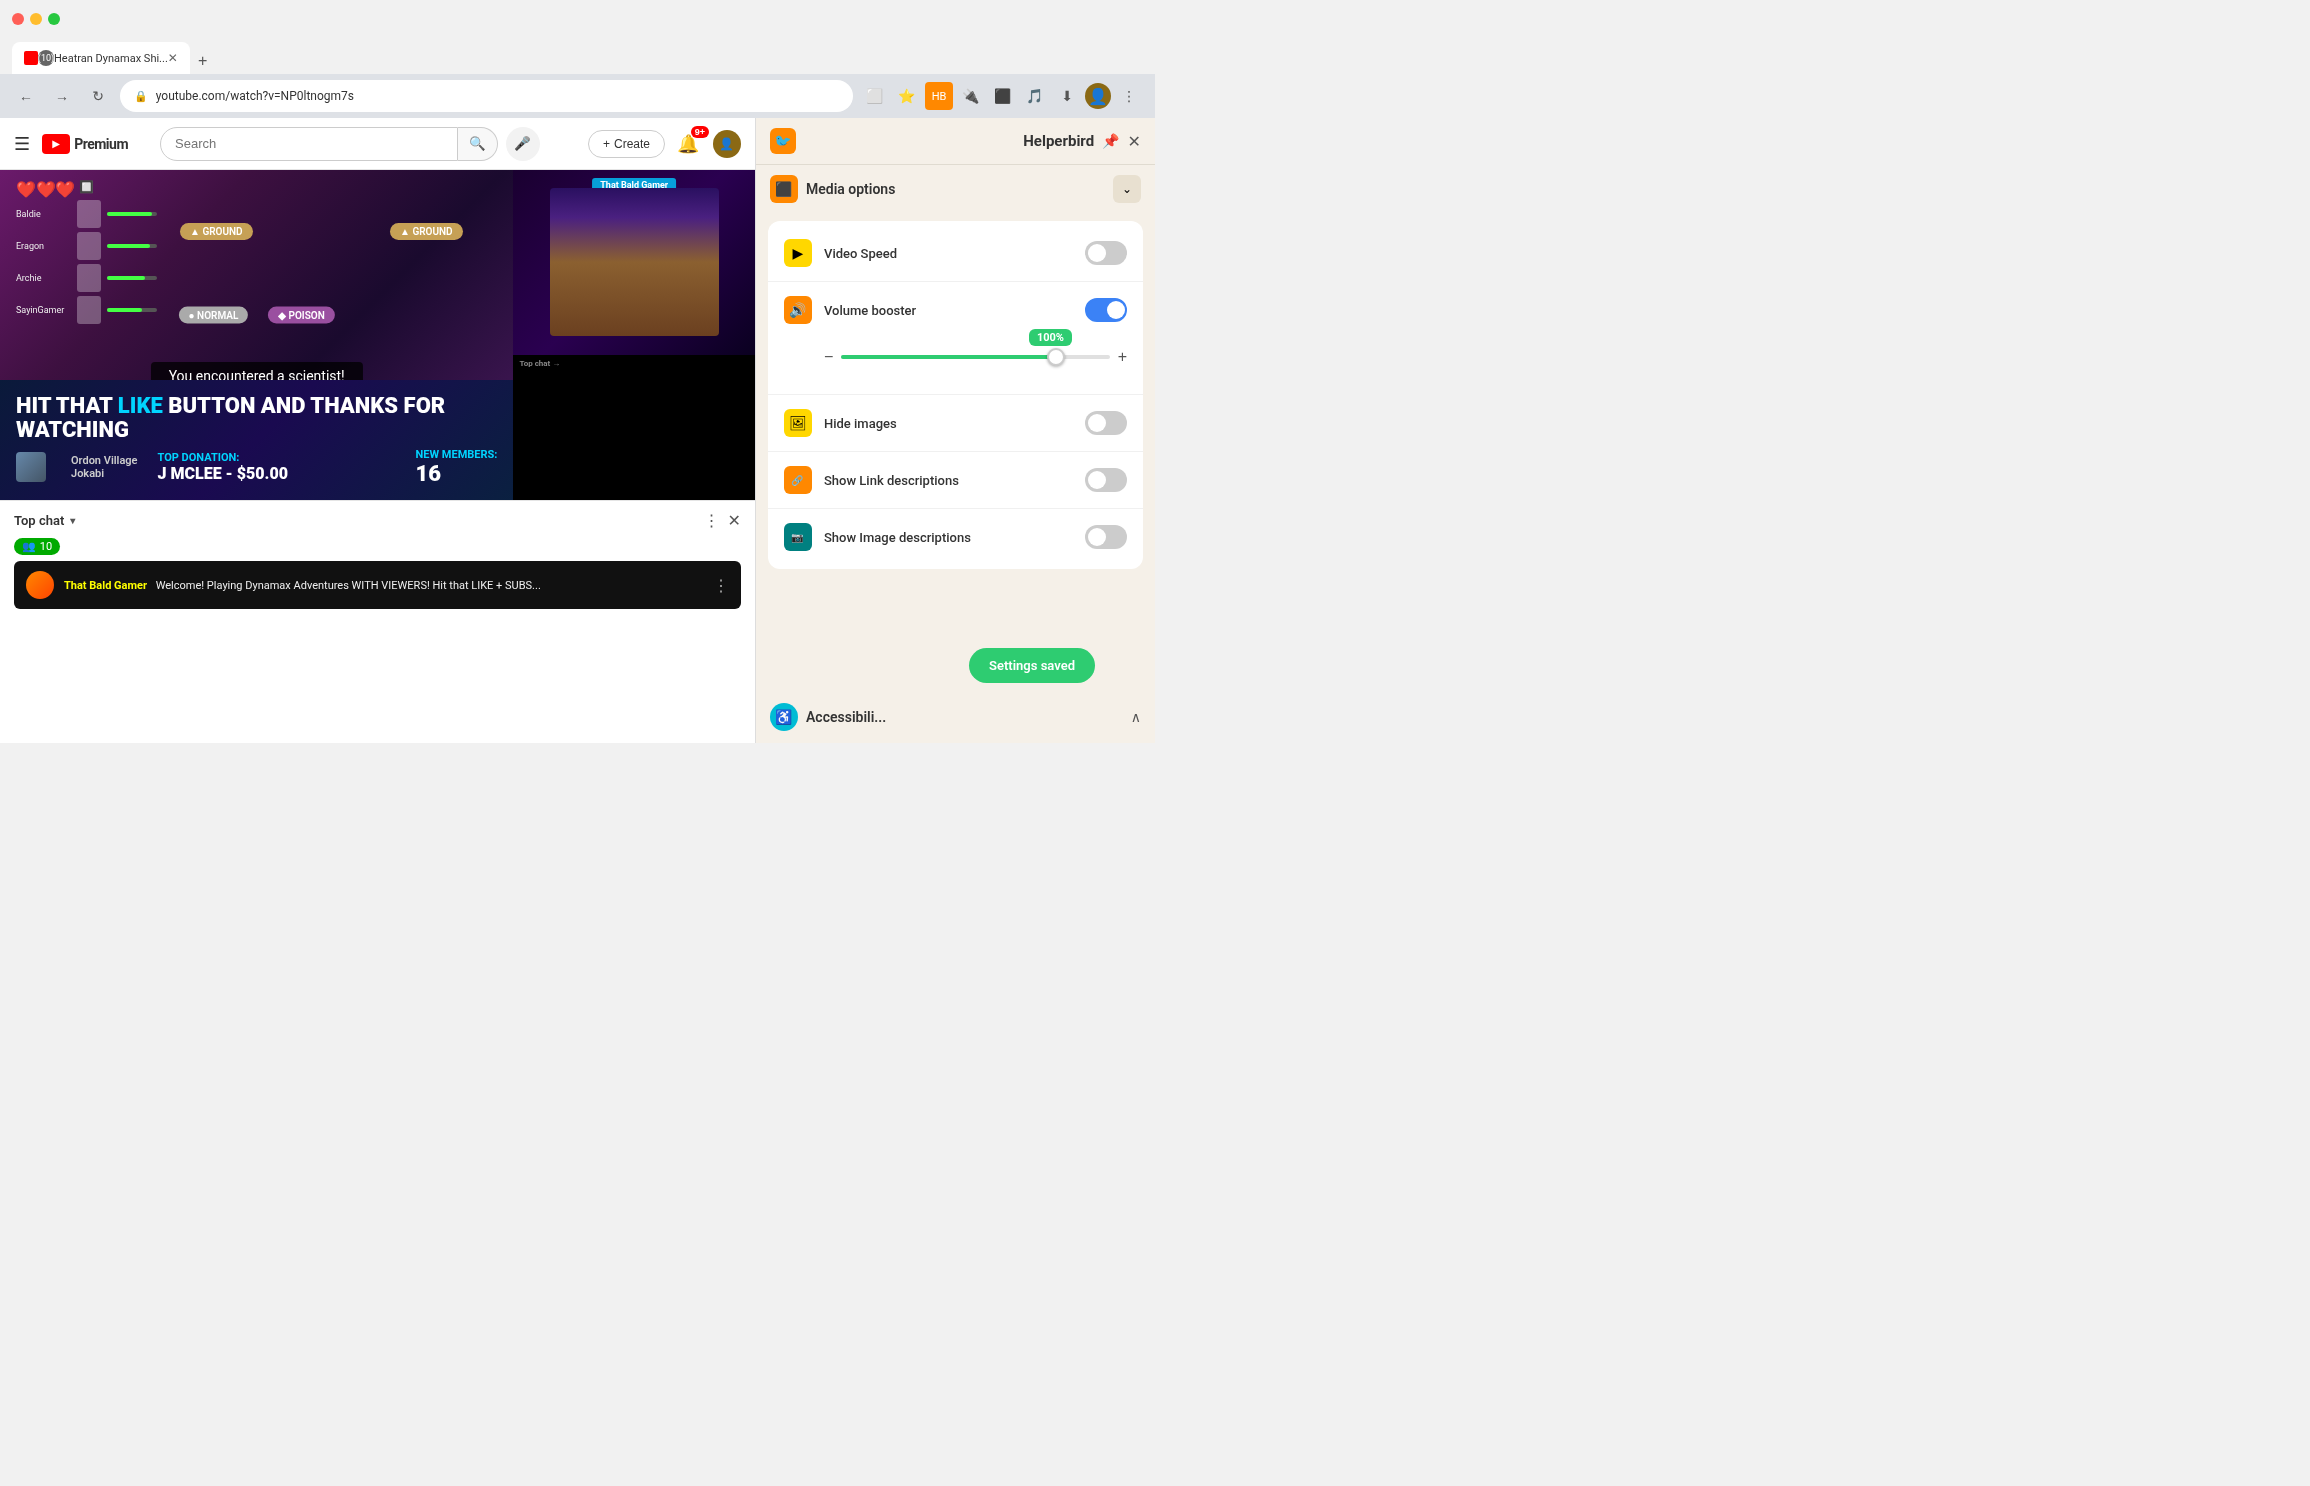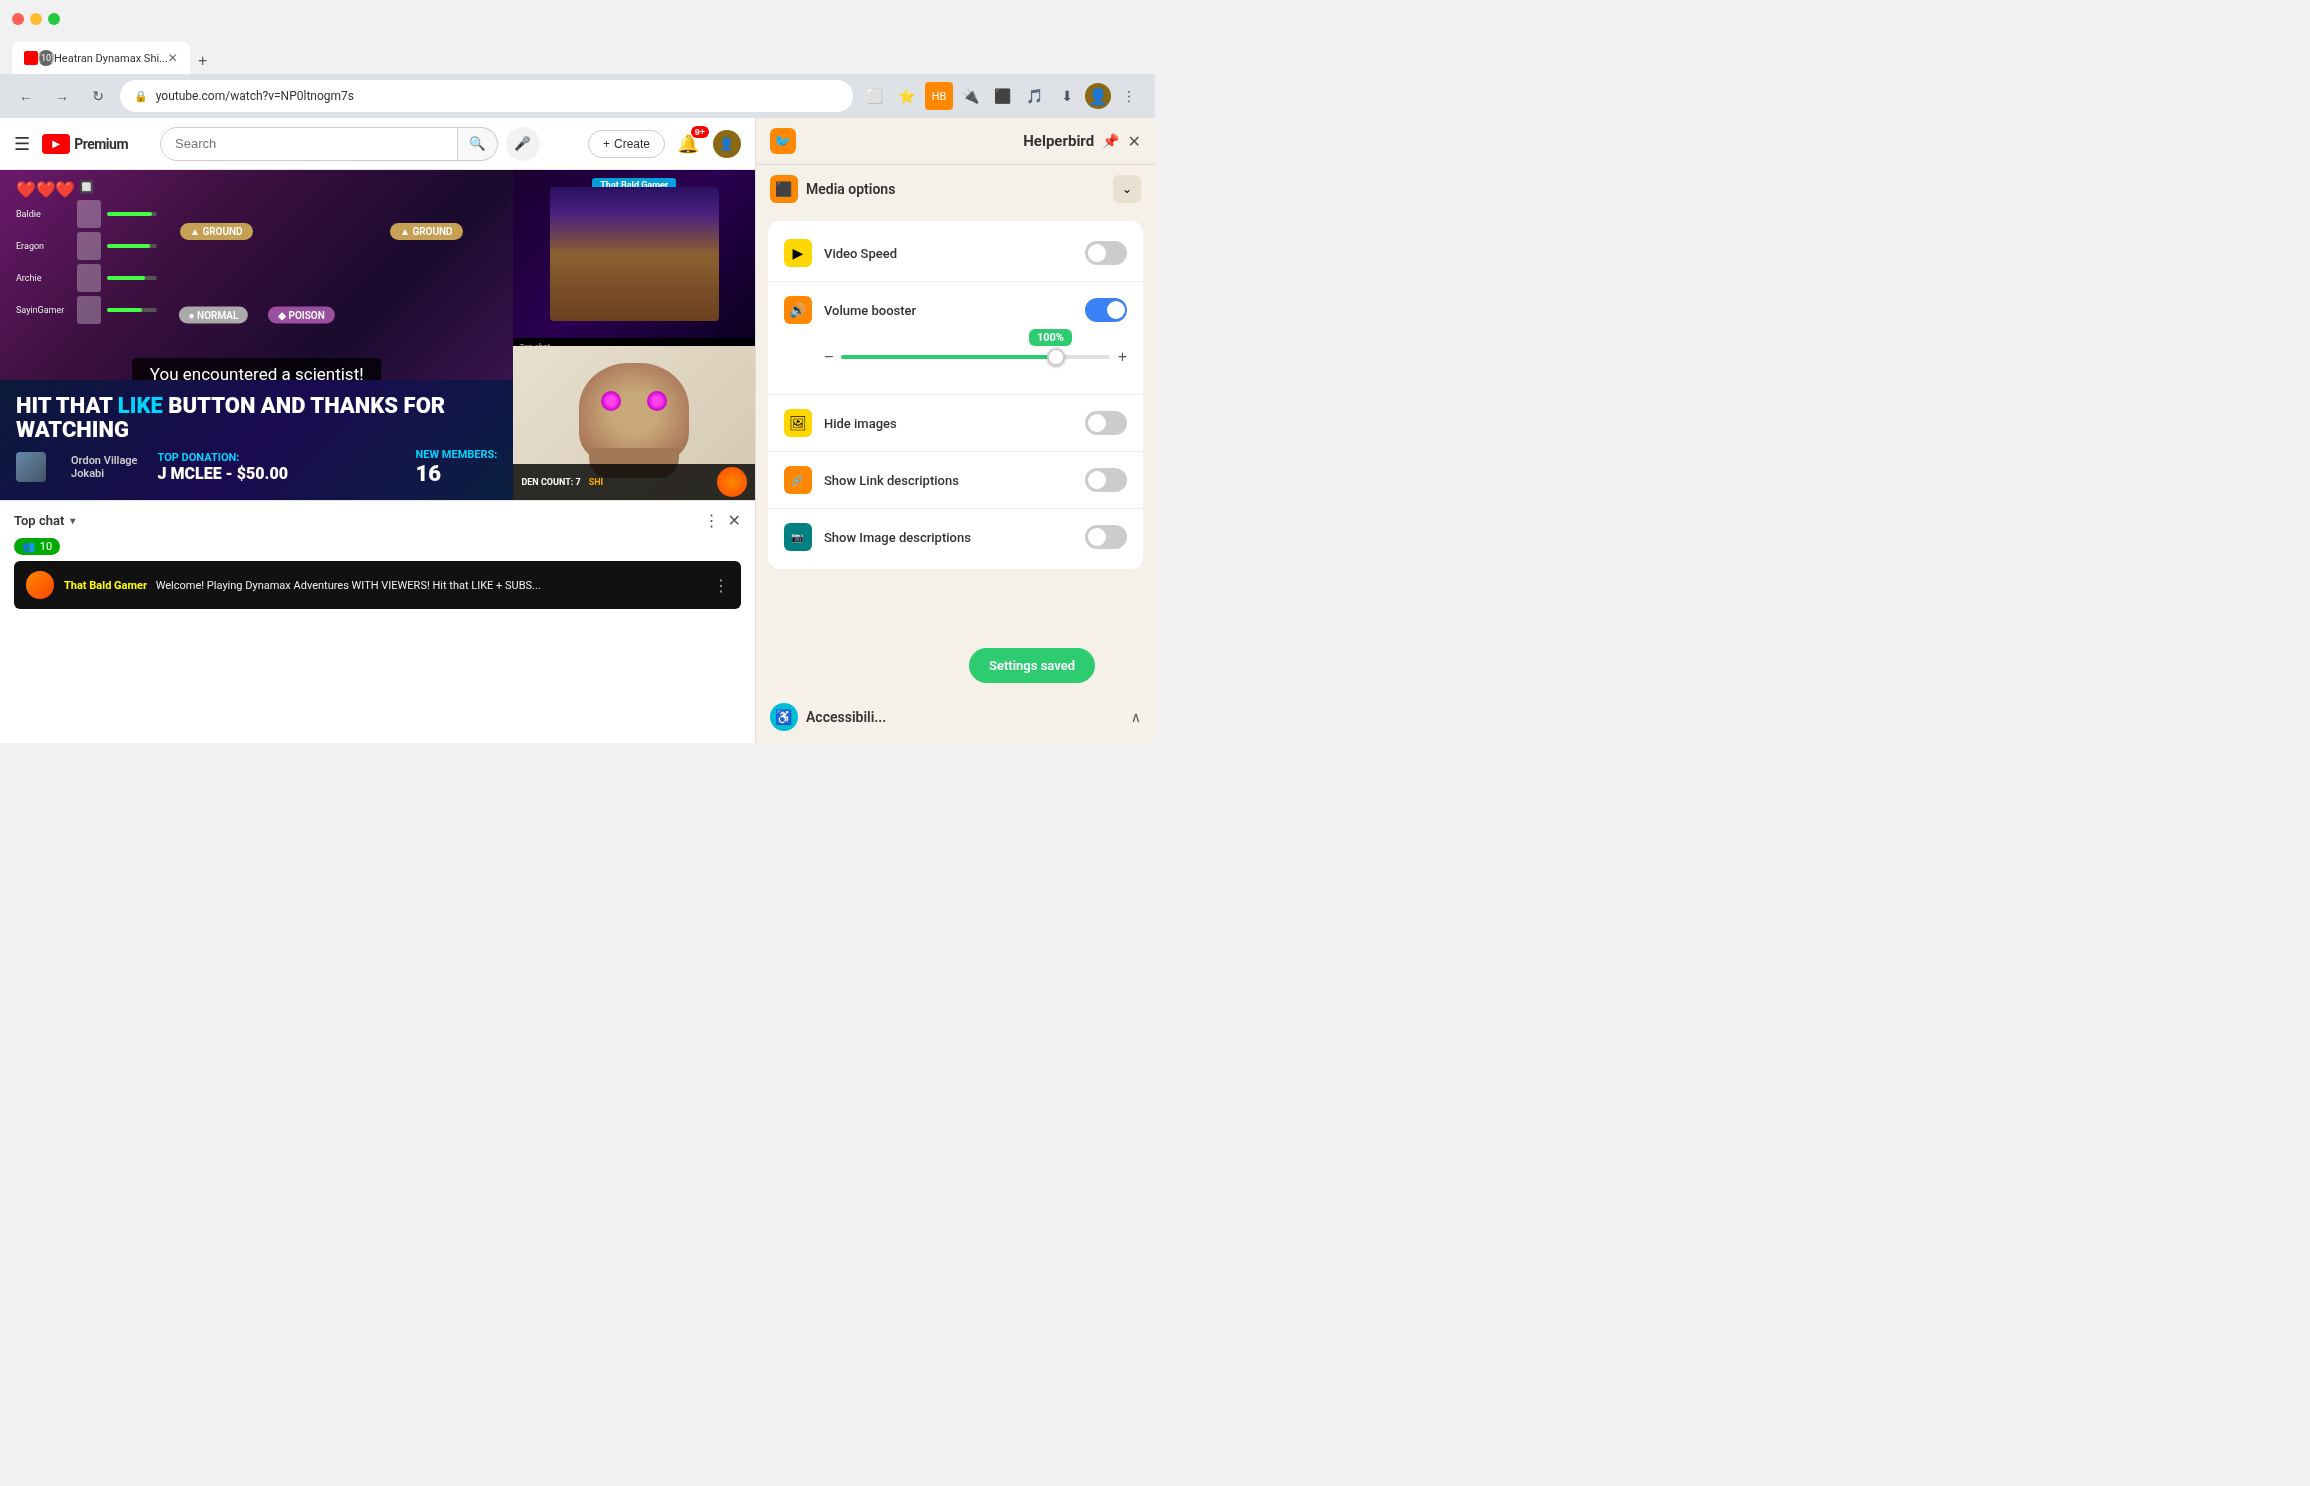--- a/index.html
+++ b/index.html
@@ -54,21 +54,21 @@
     .video-section { display: flex; flex-direction: column; flex: 1; overflow: hidden; }
     .video-container { position: relative; width: 100%; height: 330px; overflow: hidden; background: #000; }
     .video-game { width: 68%; height: 100%; background: #1a0a2e; position: absolute; left: 0; top: 0; display: flex; align-items: center; justify-content: center; overflow: hidden; }
     .video-game-overlay { position: absolute; inset: 0; background: linear-gradient(135deg, #6b1a6b 0%, #3d1040 30%, #1a0a2e 60%, #4a1a5e 100%); }
     .hearts-row { position: absolute; top: 10px; left: 16px; display: flex; gap: 4px; font-size: 16px; color: #ff4444; }
     .type-badges { position: absolute; top: 44%; left: 50%; transform: translate(-50%, -50%); display: flex; gap: 20px; }
     .type-badge { padding: 3px 10px; border-radius: 10px; font-size: 10px; font-weight: 600; display: flex; align-items: center; gap: 4px; }
     .type-normal { background: #aaa; color: white; }
     .type-ground { background: #c6a055; color: white; }
     .type-poison { background: #9a4fa0; color: white; }
-    .encounter-text { position: absolute; bottom: 110px; left: 50%; transform: translateX(-50%); background: rgba(0,0,0,0.75); color: white; padding: 6px 18px; border-radius: 4px; font-size: 17px; white-space: nowrap; }
+    .encounter-text { position: absolute; bottom: 110px; left: 50%; transform: translateX(-50%); background: rgba(0,0,0,0.75); color: white; padding: 6px 18px; border-radius: 4px; font-size: 14px; white-space: nowrap; }
     .video-bottom-banner { position: absolute; bottom: 0; left: 0; width: 68%; background: linear-gradient(135deg, #0a1a3a 0%, #1a0a50 50%, #0a2040 100%); padding: 14px 16px; }
     .banner-main-text { font-size: 22px; font-weight: 900; color: white; text-transform: uppercase; line-height: 1.1; }
     .banner-donation-row { display: flex; align-items: center; gap: 20px; margin-top: 6px; }
     .banner-avatar-row { display: flex; align-items: center; gap: 25px; }
     .banner-avatar { width: 30px; height: 30px; background: #555; border-radius: 4px; }
     .banner-village { font-size: 11px; color: #ccc; font-weight: 600; }
     .banner-donation { color: #00d4ff; font-weight: 700; font-size: 11px; text-transform: uppercase; }
     .banner-amount { font-size: 16px; font-weight: 900; color: white; }
     .banner-members { color: #00d4ff; font-weight: 700; font-size: 11px; text-transform: uppercase; }
     .banner-members-count { font-size: 22px; font-weight: 900; color: white; }
@@ -291,36 +291,20 @@
 
               <div style="width:100%;height:100%;background:linear-gradient(180deg,#2a1060 0%,#4a2080 20%,#8b6030 50%,#6b4020 100%);"></div>
             </div>
           </div>
 
           <div class="chat-overlay-panel">
             <div style="color:#888;font-size:8px;font-weight:700;margin-bottom:3px;">Top chat →</div>
 
           </div>
 
-          <div class="pokemon-image-right" style="height:170px;">
-
-            <div style="position:relative;width:110px;height:120px;">
-              <div style="width:110px;height:100px;background:radial-gradient(ellipse,#c8a878 30%,#b08060 70%,#906840 100%);border-radius:45% 45% 30% 30%;position:relative;">
-                <div style="width:20px;height:20px;border-radius:50%;background:radial-gradient(circle,#ff44ee 30%,#cc00cc 70%);position:absolute;top:28px;left:22px;"></div>
-                <div style="width:20px;height:20px;border-radius:50%;background:radial-gradient(circle,#ff44ee 30%,#cc00cc 70%);position:absolute;top:28px;right:22px;"></div>
-                <div style="position:absolute;bottom:-15px;left:10px;width:90px;height:30px;background:#a07858;border-radius:0 0 20px 20px;"></div>
-              </div>
-            </div>
-
-            <div class="den-count-bar">
-              <span>DEN COUNT: 7</span>
-              <span style="color:#ffaa00;font-weight:700;">SHI</span>
-              <div style="margin-left:auto;width:30px;height:30px;border-radius:50%;background:radial-gradient(circle,#ff8800,#ff4400);overflow:hidden;"></div>
-            </div>
-          </div>
         </div>
 
         <div class="video-bottom-banner">
           <div class="banner-main-text">
             HIT THAT <span style="color:#00d4ff;">LIKE</span> BUTTON AND THANKS FOR WATCHING
           </div>
           <div class="banner-donation-row">
             <div class="banner-avatar-row">
               <div class="banner-avatar" style="background:linear-gradient(135deg,#6688aa,#445566);"></div>
               <div>

